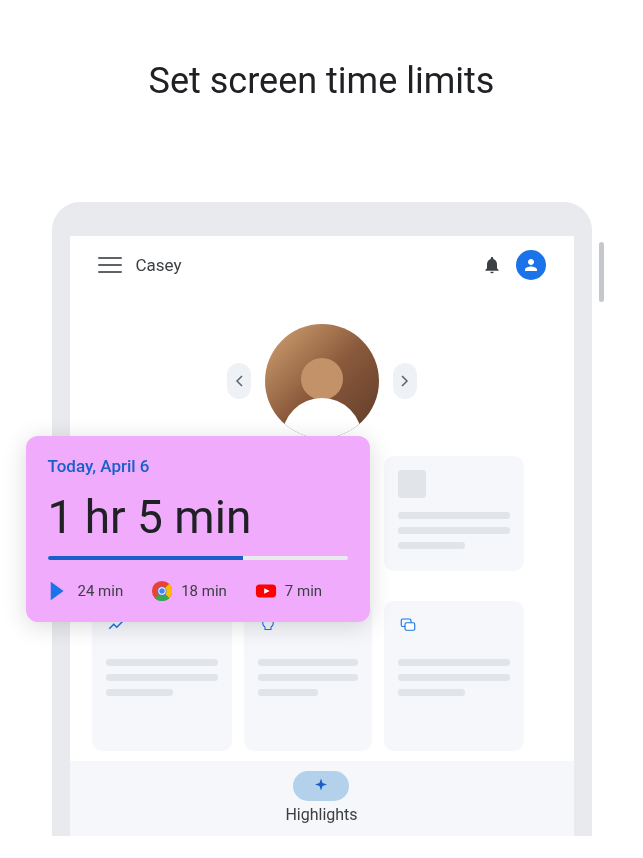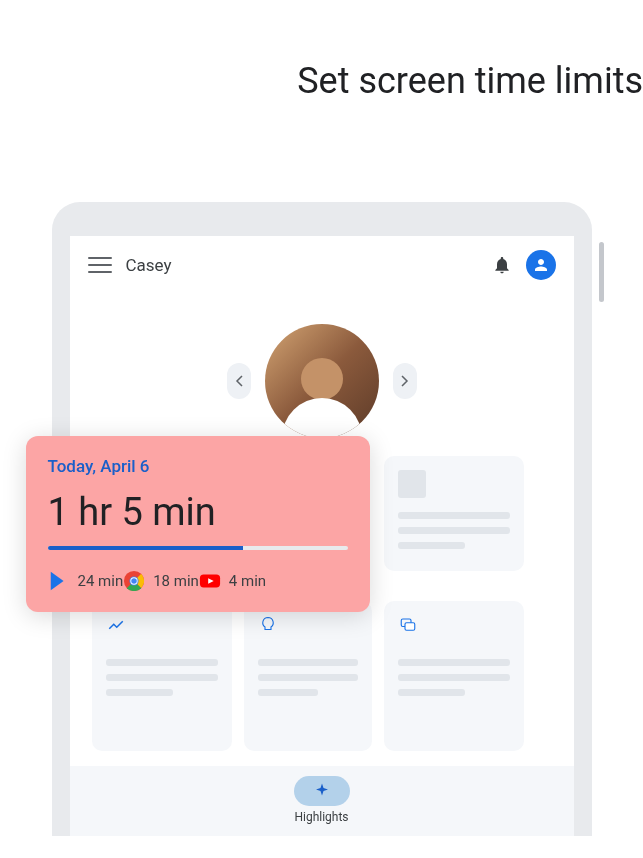--- a/index.html
+++ b/index.html
@@ -8,21 +8,21 @@
       box-sizing: border-box;
       font-family: -apple-system, BlinkMacSystemFont, 'Segoe UI', Roboto, Arial, sans-serif;
     }
     body {
       background: #fff;
       width: 643px;
       height: 858px;
       overflow: hidden;
     }
     .page-heading {
-      text-align: right;
+      text-align: center;
       font-size: 36px;
       font-weight: 400;
       color: #202124;
       margin-top: 60px;
       margin-bottom: 100px;
     }
     .device-frame {
       width: 540px;
       margin: 0 auto;
       background: #e8eaed;
@@ -33,21 +33,21 @@
     .screen {
       background: #fff;
       border-radius: 0;
       min-height: 600px;
       position: relative;
       overflow: visible;
     }
     .header {
       display: flex;
       align-items: center;
-      padding: 14px 18px;
+      padding: 14px 28px;
       gap: 14px;
     }
     .menu-icon {
       width: 24px;
       height: 24px;
       display: flex;
       flex-direction: column;
       justify-content: center;
       gap: 5px;
       cursor: pointer;
@@ -132,53 +132,54 @@
       width: 80px;
       height: 40px;
       background: #fff;
       border-radius: 40px 40px 0 0;
     }
     .screentime-card {
       position: absolute;
       left: -44px;
       top: 200px;
       width: 344px;
-      background: #fca5a5;
+      background: #f0abfc;
       border-radius: 12px;
       box-shadow: 0 4px 24px rgba(0,0,0,0.15);
       padding: 20px 22px;
       z-index: 10;
     }
     .card-date {
       color: #1a5fc9;
       font-size: 17px;
       font-weight: 500;
       margin-bottom: 14px;
     }
     .total-time {
-      font-size: 38px;
+      font-size: 46px;
       font-weight: 400;
       color: #202124;
       margin-bottom: 12px;
     }
     .progress-bar {
       width: 100%;
       height: 4px;
       background: #e8eaed;
       border-radius: 2px;
       overflow: hidden;
       margin-bottom: 20px;
     }
     .progress-fill {
       height: 100%;
       background: #1a5fc9;
       width: 65%;
     }
     .app-times {
       display: flex;
+      gap: 28px;
       align-items: center;
     }
     .app-time {
       display: flex;
       align-items: center;
       gap: 8px;
     }
     .app-icon {
       width: 22px;
       height: 22px;
@@ -229,21 +230,21 @@
       height: 30px;
       border-radius: 15px;
       display: flex;
       align-items: center;
       justify-content: center;
     }
     .nav-icon-wrap.active {
       background: #b3d1ea;
     }
     .nav-label {
-      font-size: 12px;
+      font-size: 16px;
       color: #3c4043;
     }
     .scroll-thumb {
       position: absolute;
       right: -12px;
       top: 40px;
       width: 5px;
       height: 60px;
       background: #c4c7cc;
       border-radius: 3px;
@@ -319,21 +320,21 @@
           </div>
           <span class="app-time-text">18 min</span>
         </div>
         <div class="app-time">
           <div class="app-icon">
             <svg viewBox="0 0 24 24">
                 <rect x="1" y="5" width="22" height="14" rx="4" fill="#ff0000"></rect>
                 <path d="M10 9l6 3-6 3V9z" fill="#fff"></path>
               </svg>
           </div>
-          <span class="app-time-text">4 min</span>
+          <span class="app-time-text">7 min</span>
         </div>
       </div>
     </div>
 
     <div class="skeleton-card" style="left:314px; top:220px; width:140px;">
       <div class="skeleton-block" style="width:28px; height:28px; margin-bottom:14px;"></div>
       <div class="skeleton-block" style="width:100%; height:7px;"></div>
       <div class="skeleton-block" style="width:100%; height:7px;"></div>
       <div class="skeleton-block" style="width:60%; height:7px;"></div>
     </div>

